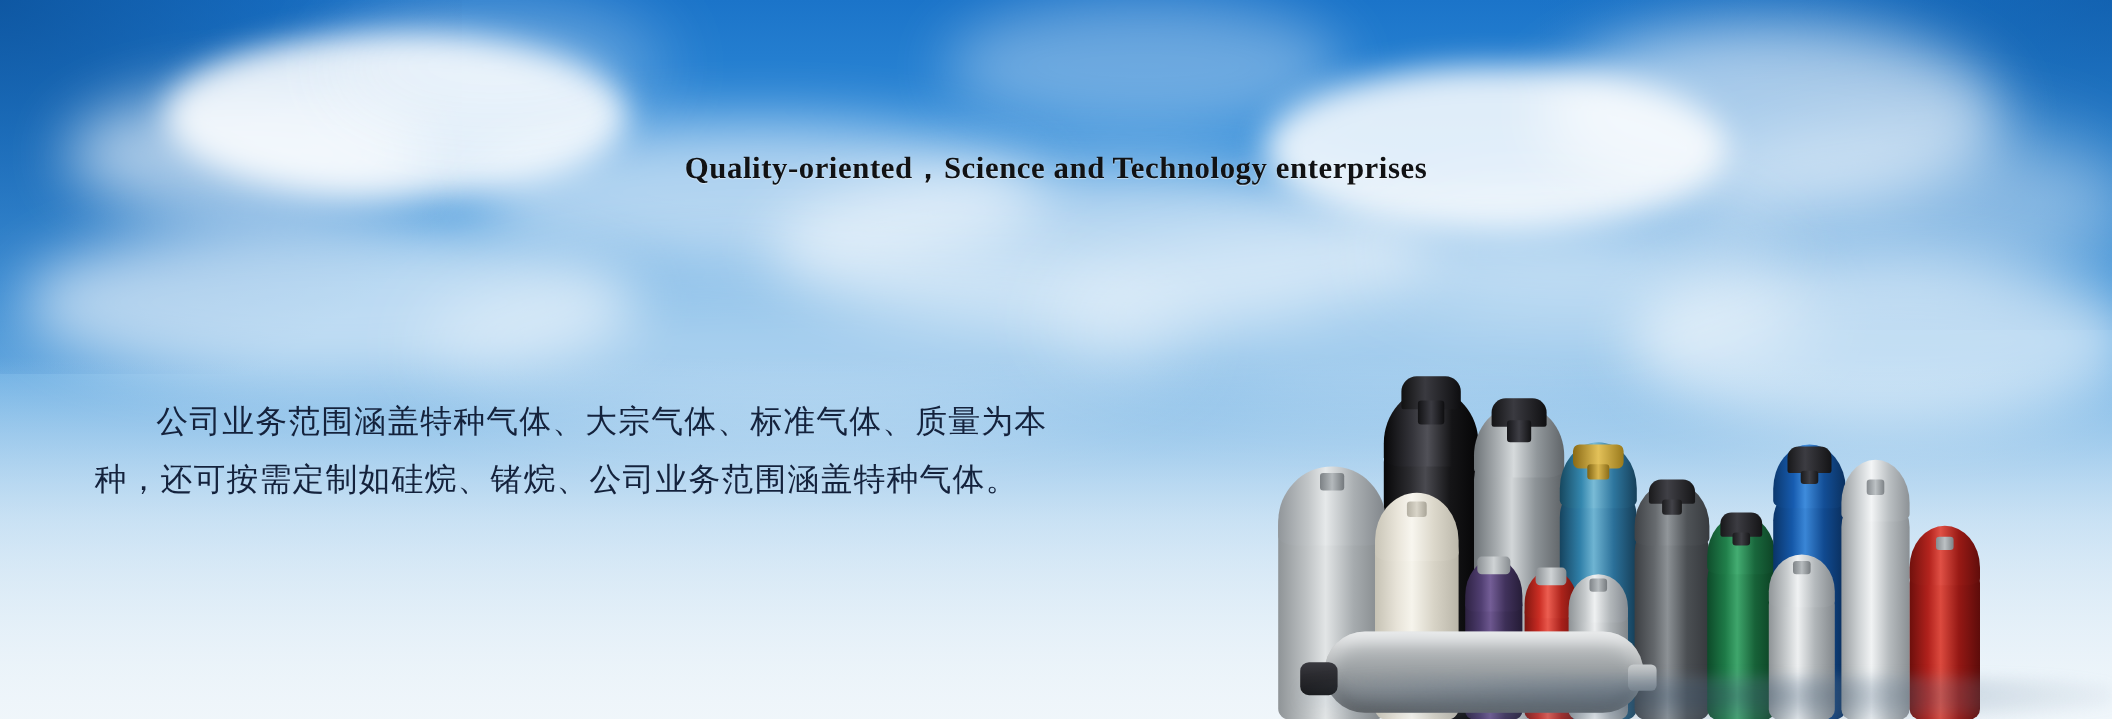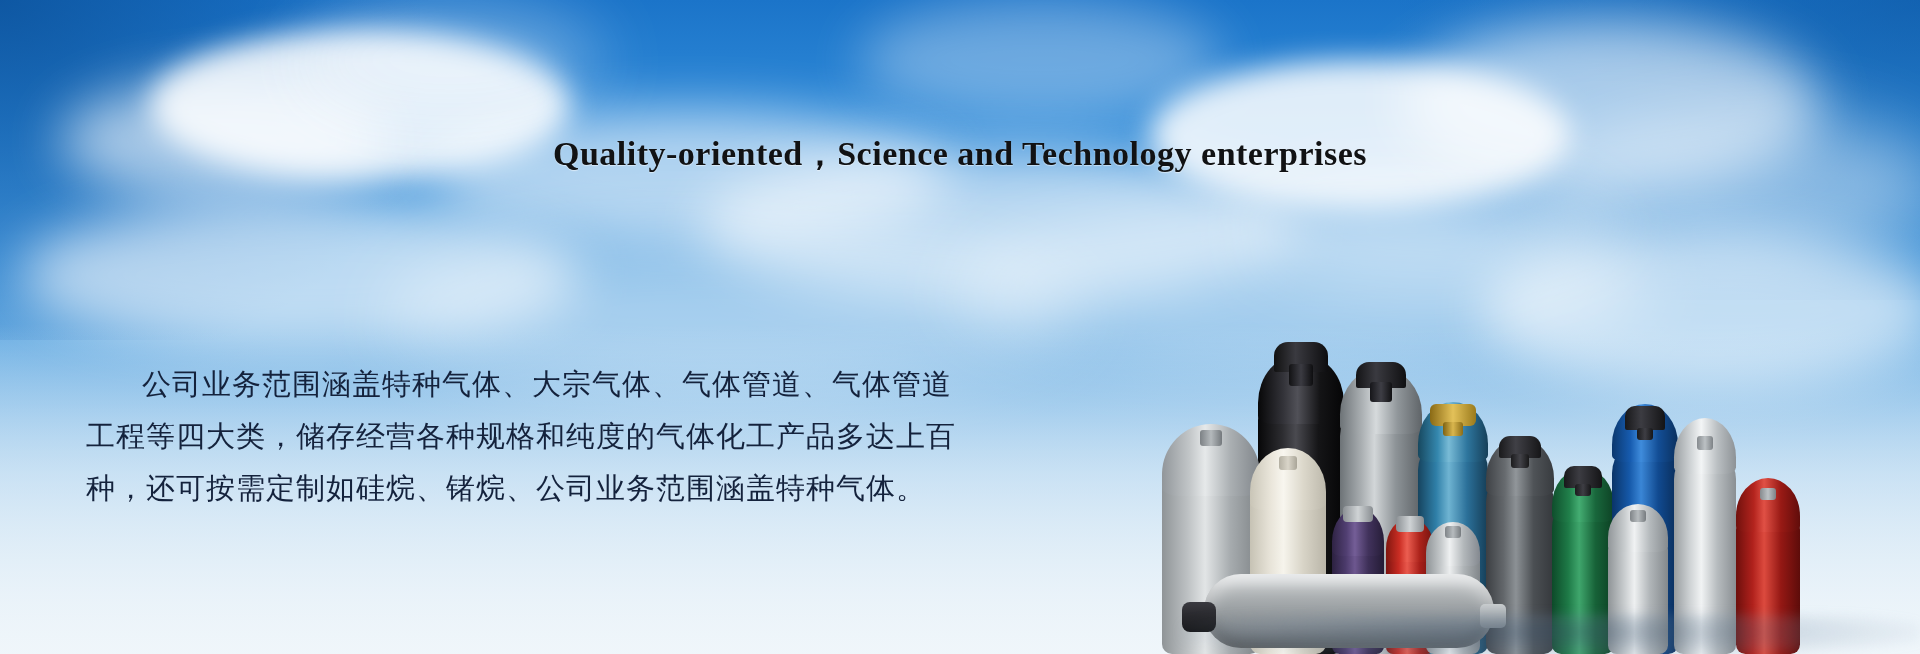--- a/index.html
+++ b/index.html
@@ -66,21 +66,21 @@
       7px 7px 10px rgba(20,20,20,.45);
     white-space:nowrap;
     -webkit-text-stroke:1px rgba(90,90,90,.35);
   }
 
   .subhead{
     position:absolute;left:0;right:0;top:133px;
     text-align:center;
     font-family:"Liberation Serif","DejaVu Serif",serif;
     font-weight:700;
-    font-size:34px;
+    font-size:28px;
     line-height:42px;
     color:#111214;
     letter-spacing:.5px;
     white-space:nowrap;
     text-shadow:0 1px 1px rgba(255,255,255,.5);
   }
 
   
   .whitebar{
     position:absolute;left:78px;top:256px;
@@ -300,18 +300,17 @@
     <div style="position:absolute;left:300px;bottom:26px;width:26px;height:24px;border-radius:5px;
                 background:linear-gradient(180deg,#c9cdcf,#8d9296);"></div>
 
     <div class="shadow-floor"></div>
   </div>
 
   <div class="subhead">Quality-oriented，Science and Technology enterprises</div>
 
 
   <div class="para">
-    <span class="ln first">公司业务范围涵盖特种气体、大宗气体、气体管道、气体管道</span>
-    <span class="ln">工程等四大类，储存经营各种规格和纯度的气体化工产品多达上百</span>
+    <span class="ln first">公司业务范围涵盖特种气体、大宗气体、标准气体、质量为本</span>
     <span class="ln">种，还可按需定制如硅烷、锗烷、公司业务范围涵盖特种气体。</span>
   </div>
 
 </div>
 
 </body></html>

